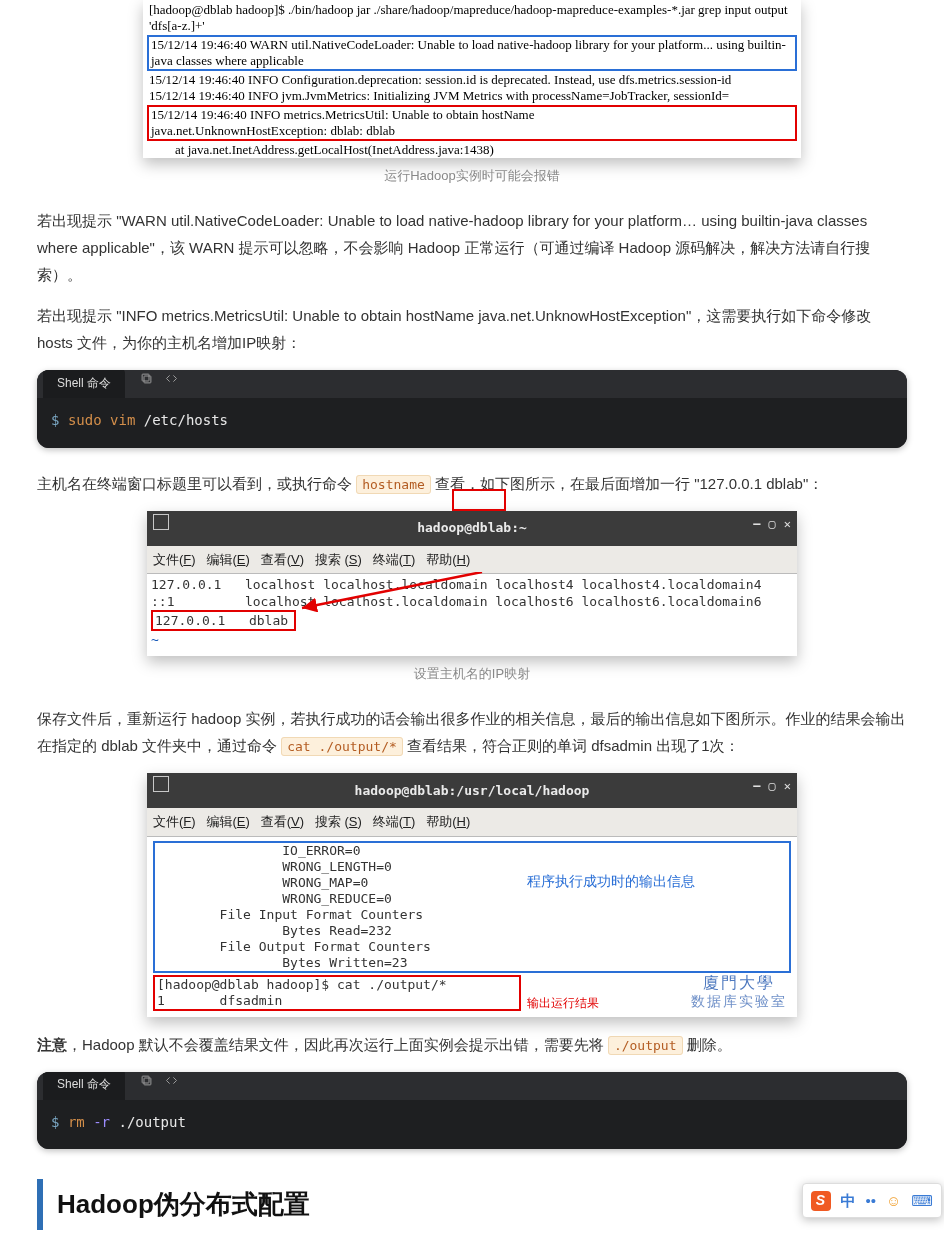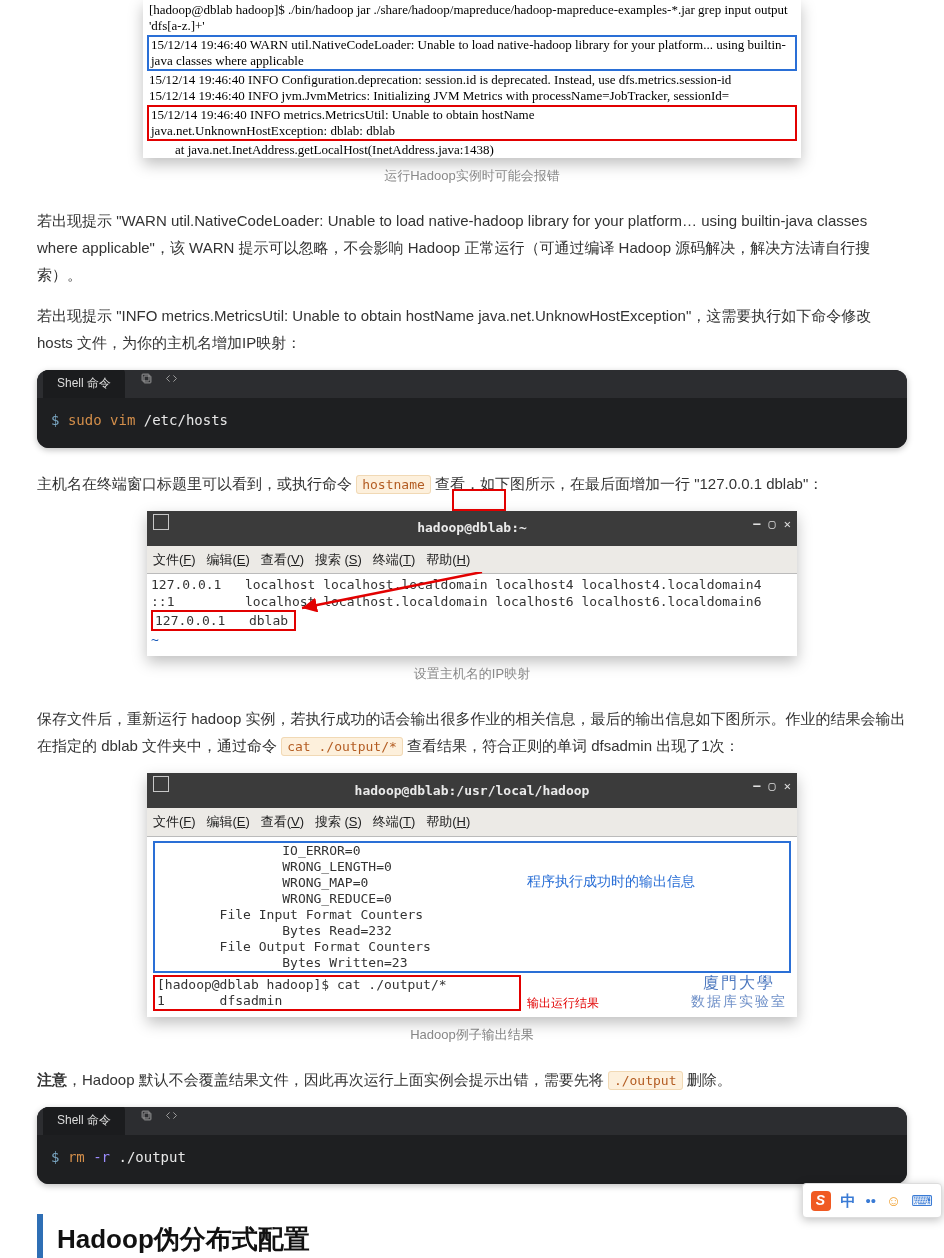--- a/index.html
+++ b/index.html
@@ -317,21 +317,20 @@
       <div class="red-area">[hadoop@dblab hadoop]$ cat ./output/*
 1       dfsadmin</div>
       <div class="annot-blue">程序执行成功时的输出信息</div>
       <div class="annot-red">输出运行结果</div>
       <div class="watermark">
         <div class="l1">廈門大學</div>
         <div>数据库实验室</div>
       </div>
     </div>
   </div>
-  <div class="caption">Hadoop例子输出结果</div>
 
   <p class="body">
     <b>注意</b><span>，Hadoop 默认不会覆盖结果文件，因此再次运行上面实例会提示出错，需要先将 </span><code class="inline">./output</code><span> 删除。</span>
   </p>
 
   <div class="code-wrap">
     <div class="code-tabbar">
       <div class="code-tab">Shell 命令</div>
       <div class="code-icons">
         <span><svg viewBox="0 0 24 24">

